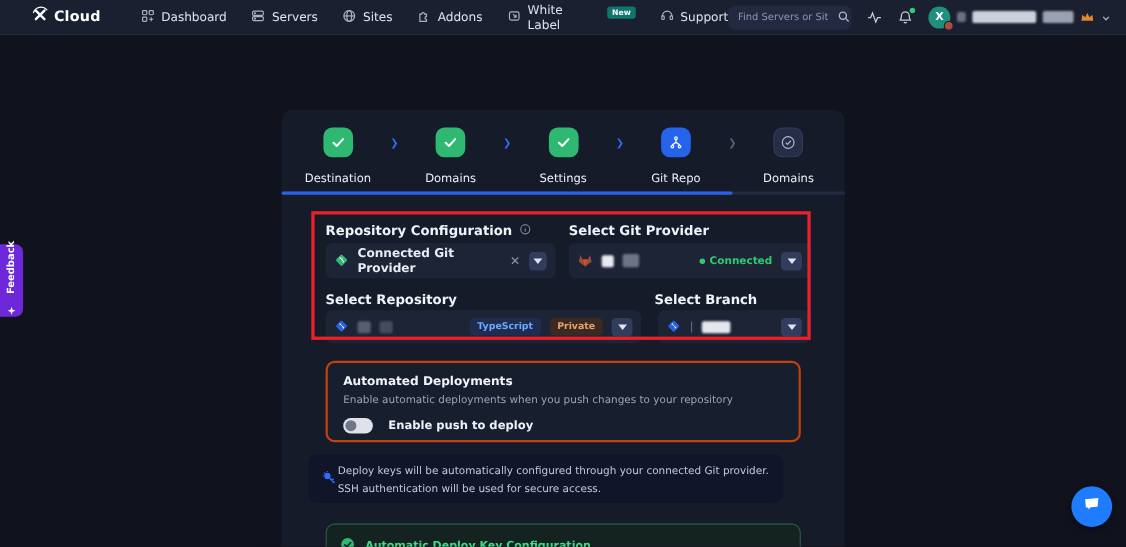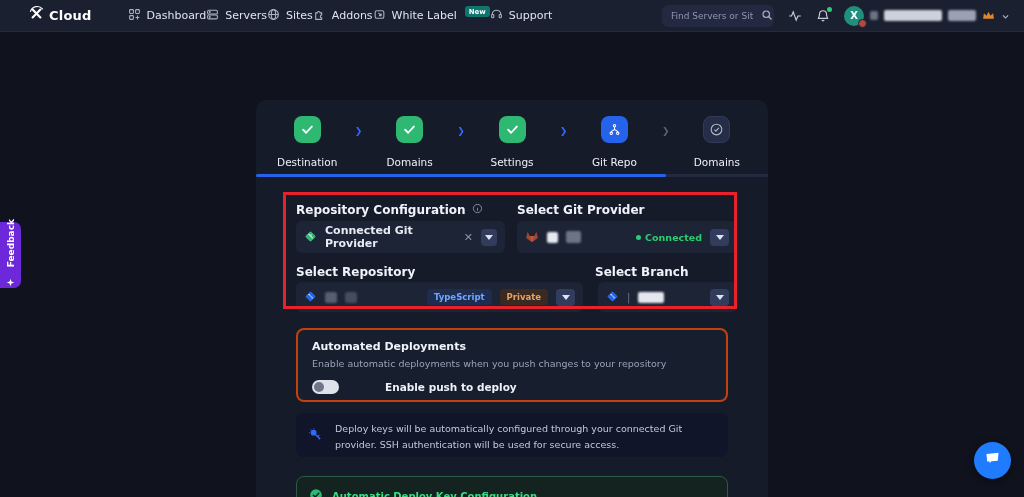--- a/index.html
+++ b/index.html
@@ -6,21 +6,21 @@
   html,body { width:1024px; height:497px; overflow:hidden; }
   body { font-family:"DejaVu Sans","Liberation Sans",sans-serif; background:#10121d; color:#e8ebf4; }
   .screen { position:relative; width:1024px; height:497px; background:#10121d; }
 
   
   .topbar { position:absolute; top:0; left:0; width:1024px; height:32px;
             background:#1a2030; display:flex; align-items:center; padding:0 14px;
             border-bottom:1px solid #232a3c; z-index:5; }
   .brand { display:flex; align-items:center; gap:4px; margin-left:14px; }
   .brand-name { font-size:13px; font-weight:bold; color:#fff; letter-spacing:.2px; }
-  .nav { display:flex; align-items:center; margin-left:36px; }
+  .nav { display:flex; align-items:center; gap:22px; margin-left:36px; }
   .nav-item { display:flex; align-items:center; gap:6px; font-size:11px; color:#dfe3ee; cursor:pointer; }
   .nav-item svg { opacity:.85; }
   .badge-new { background:#0f766e; color:#fff; font-size:7px; font-weight:bold;
                padding:1.5px 4px; border-radius:3px; margin-left:2px; position:relative; top:-4px; }
   .top-right { margin-left:auto; display:flex; align-items:center; gap:14px; }
   .search-box { display:flex; align-items:center; gap:8px; background:#232941; border-radius:6px;
                 height:22px; padding:0 9px; width:112px; }
   .search-box input { background:transparent; border:none; outline:none; color:#aab1c5;
                       font-size:9px; width:82px; font-family:inherit; }
   .search-box input::placeholder { color:#8e96ad; }
@@ -68,25 +68,25 @@
   .pill-private { color:#e8a266; background:#3a2a22; }
 
   
   .panel { position:absolute; left:40px; width:432px; background:#171e2e;
            border:2px solid #c2410c; border-radius:8px; }
   .panel-title { font-size:11px; font-weight:600; color:#f0f3fa; }
   .panel-desc { font-size:9.5px; color:#9aa2b6; margin-top:5px; }
   .toggle-row { display:flex; align-items:center; gap:14px; margin-top:11px; }
   .toggle { width:27px; height:14px; border-radius:8px; background:#dfe2ea; position:relative; cursor:pointer; }
   .toggle-knob { position:absolute; left:2px; top:2px; width:10px; height:10px; border-radius:50%; background:#6f7689; }
-  .toggle-label { font-size:10.5px; font-weight:600; color:#eef1f8;margin-left:32px; }
-
-  
-  .info-box { position:absolute; left:40px; width:432px; height:44px; background:#10152a;
-              border-radius:8px; display:flex; padding:8px 12px; gap:12px; }
+  .toggle-label { font-size:10.5px; font-weight:600; color:#eef1f8; }
+
+  
+  .info-box { position:absolute; left:24px; width:432px; height:44px; background:#10152a;
+              border-radius:8px; display:flex; padding:8px 12px; }
   .info-text { font-size:9.5px; color:#c3c9d9; line-height:1.65; }
 
   
   .success-box { position:absolute; left:40px; width:432px; height:40px; background:#142220;
                  border:1px solid #2c5b45; border-radius:8px; display:flex; align-items:center;
                  gap:9px; padding:0 12px; }
   .success-text { font-size:10px; font-weight:600; color:#3ddc84; }
 
   
   .annotation { position:absolute; left:283px; top:192px; width:454px; height:117px;

